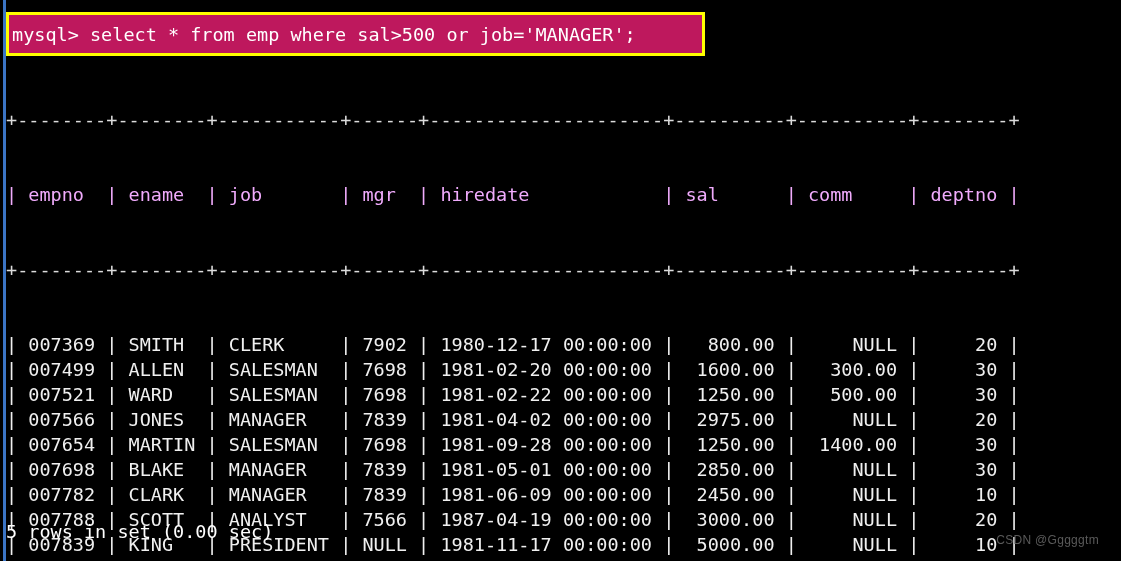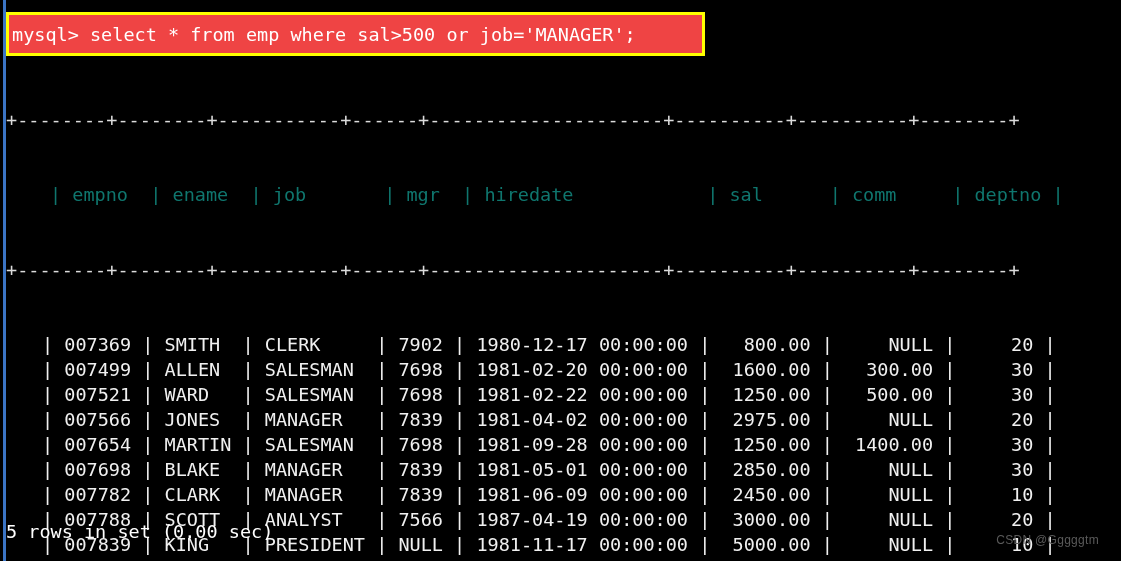--- a/index.html
+++ b/index.html
@@ -45,43 +45,41 @@
   #prompt-row {
     position: absolute;
     left: 0px;
     top: 12px;
     height: 44px;
     width: 699px;
     box-sizing: border-box;
     border: 3px solid #ffff00;
     display: flex;
     align-items: center;
-    background: #ef4444;
+    background: #be185d;
   }
   #prompt-text {
     white-space: pre;
     padding-left: 3px;
     color: #ffffff;
   }
   #table-area {
     position: absolute;
     left: 0px;
     top: 57px;
     white-space: pre;
   }
   .rule {
     color: #dcdcdc;
   }
   .hdr {
-    color: #0f766e;
-    margin-left: 44px;
+    color: #f0abfc;
   }
   .cell {
     color: #f0f0f0;
-    padding-left: 36px;
   }
   #status-line {
     position: absolute;
     left: 0px;
     top: 519px;
     white-space: pre;
     color: #ffffff;
   }
   #watermark {
     position: absolute;

